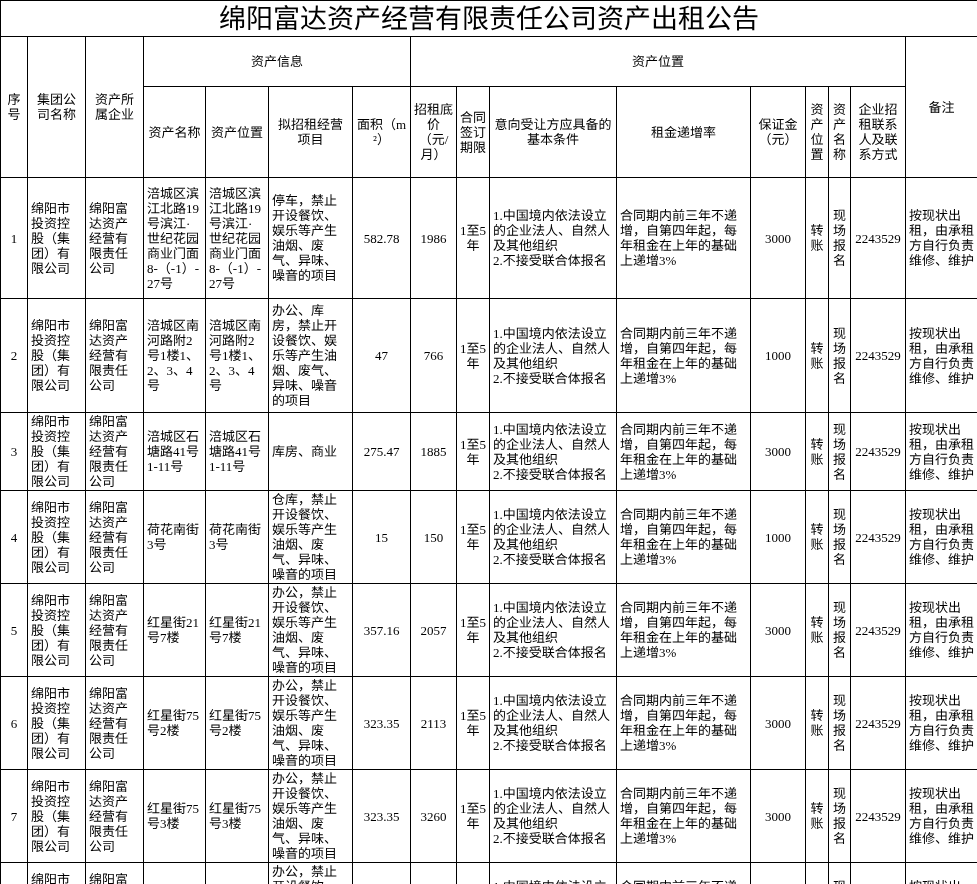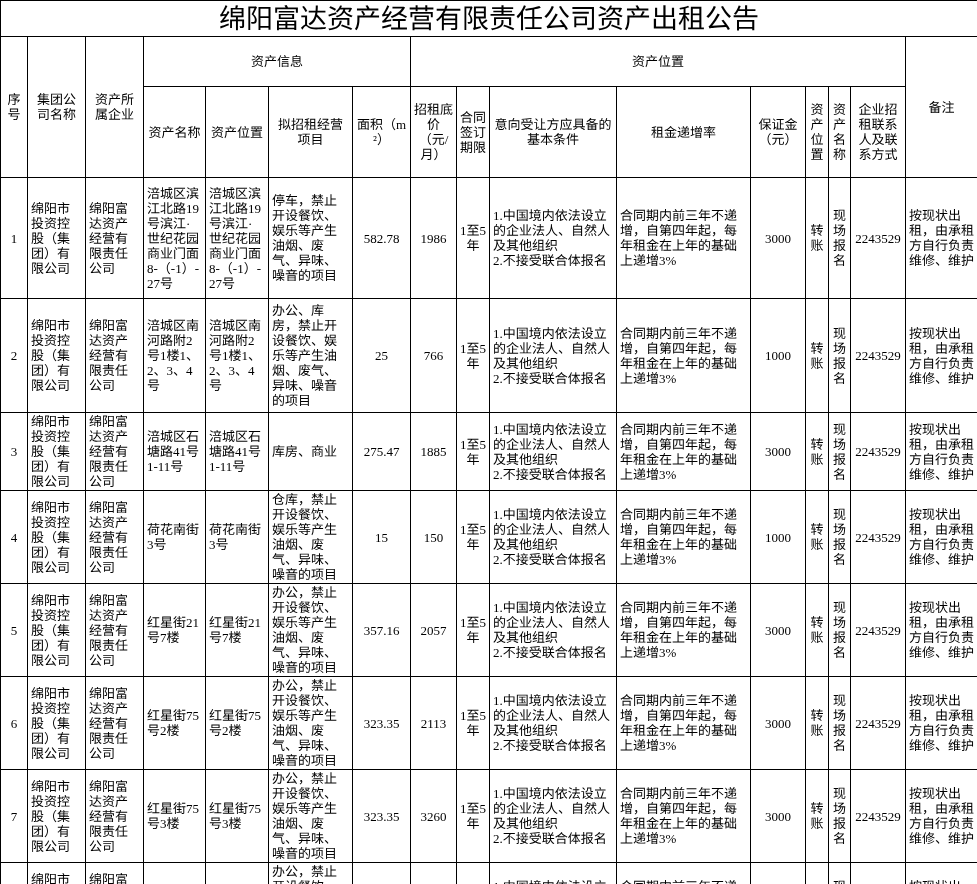--- a/index.html
+++ b/index.html
@@ -124,21 +124,21 @@
     <td class="c">2243529</td>
     <td class="l">按现状出租，由承租方自行负责维修、维护</td>
   </tr>
         <tr>
     <td class="c">2</td>
     <td class="l">绵阳市投资控股（集团）有限公司</td>
     <td class="l">绵阳富达资产经营有限责任公司</td>
     <td class="l">涪城区南河路附2号1楼1、2、3、4号</td>
     <td class="l">涪城区南河路附2号1楼1、2、3、4号</td>
     <td class="l">办公、库房，禁止开设餐饮、娱乐等产生油烟、废气、异味、噪音的项目</td>
-    <td class="c">25</td>
+    <td class="c">47</td>
     <td class="c">766</td>
     <td class="c">1至5年</td>
     <td class="l pre">1.中国境内依法设立的企业法人、自然人及其他组织
 2.不接受联合体报名</td>
     <td class="l">合同期内前三年不递增，自第四年起，每年租金在上年的基础上递增3%</td>
     <td class="c">1000</td>
     <td class="c">转账</td>
     <td class="c">现场报名</td>
     <td class="c">2243529</td>
     <td class="l">按现状出租，由承租方自行负责维修、维护</td>

